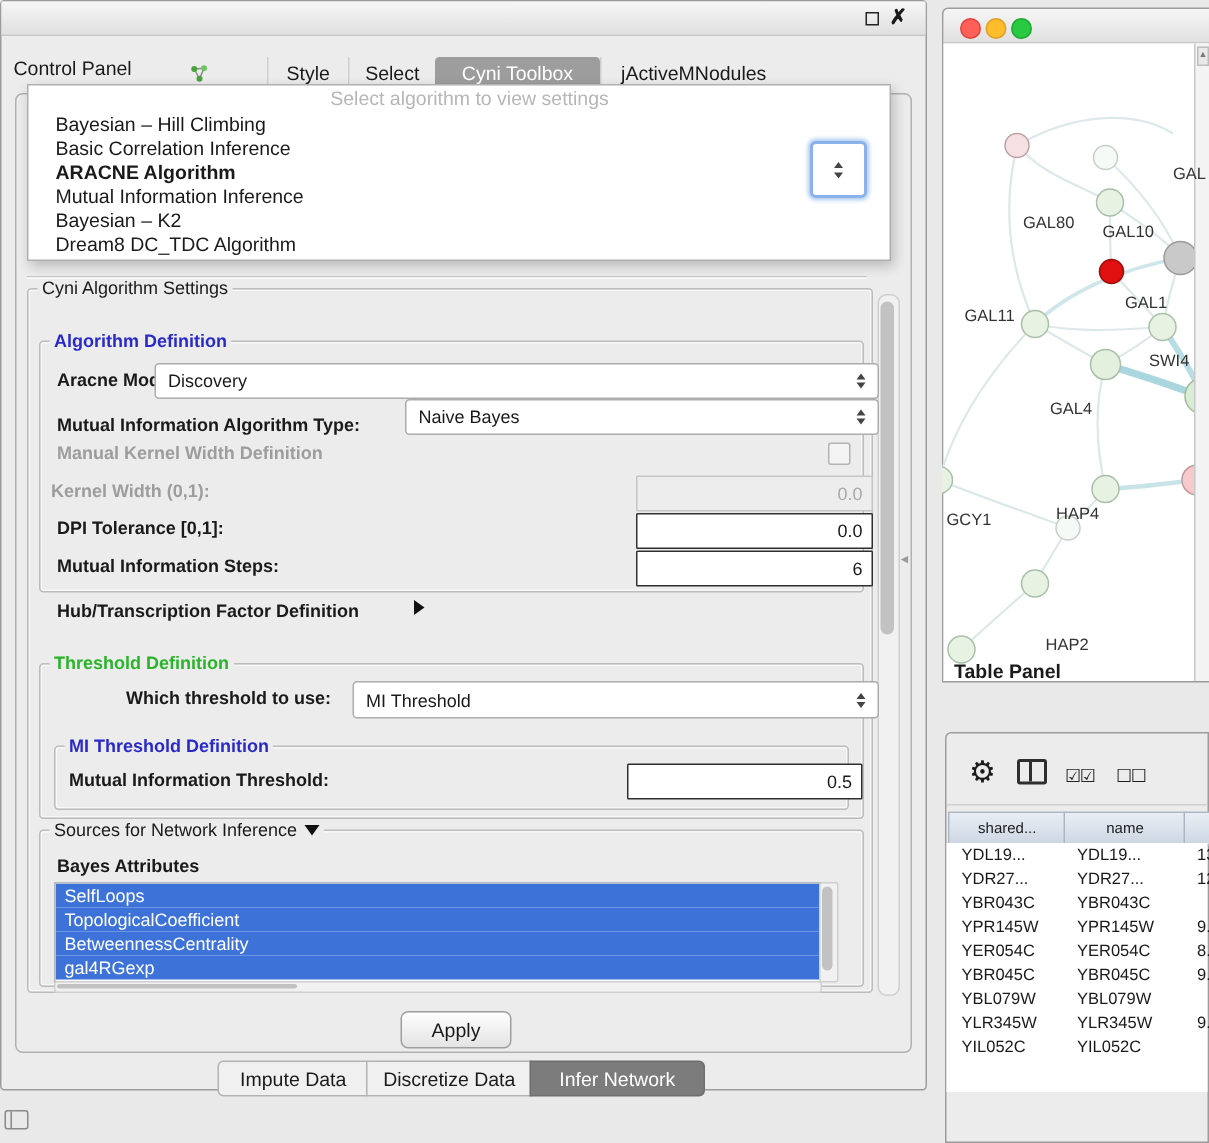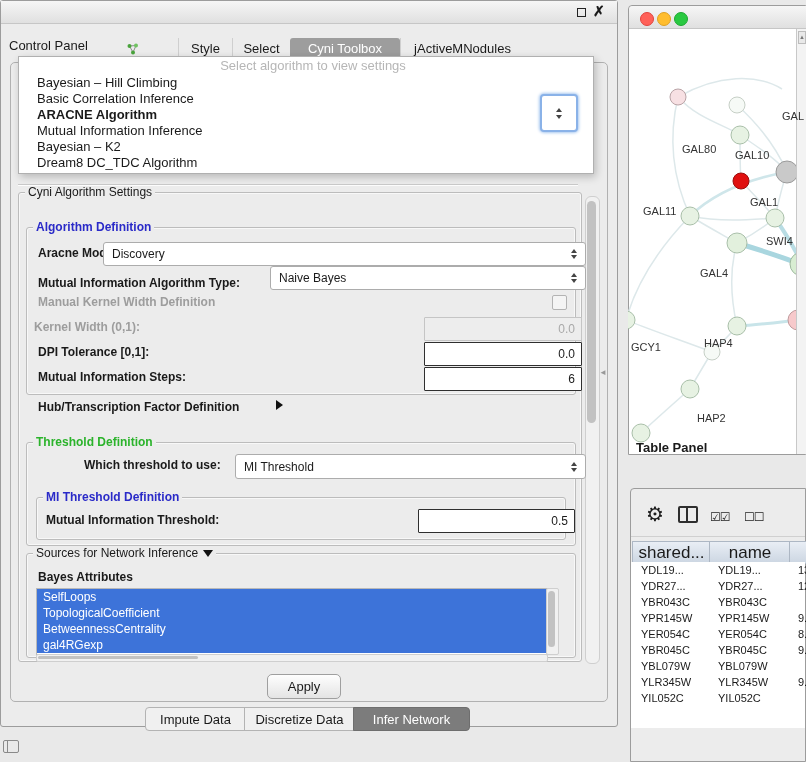--- a/index.html
+++ b/index.html
@@ -41,21 +41,21 @@
   .btab{position:absolute;background:#f0f0f0;border:1px solid #b3b3b3;display:flex;align-items:center;justify-content:center;font-size:13px;}
   .btab.active{background:#7c7c7c;color:#fff;border-color:#6e6e6e;}
   .popup{position:absolute;background:#fff;border:1px solid #b0b0b0;z-index:50;box-shadow:2px 3px 8px rgba(0,0,0,.22);padding-left:14px;}
   .popt{height:16px;line-height:16px;font-size:13px;padding-left:4px;white-space:nowrap;}
   .pholder{text-align:center;color:#b6b6b6;height:18px;line-height:18px;font-size:13px;}
   .focusbox{position:absolute;background:#fff;border:2px solid #8ab2e8;border-radius:4px;z-index:60;
             box-shadow:0 0 3px 1px #a8c8f0;display:flex;flex-direction:column;align-items:center;justify-content:center;gap:3px;}
   .nlabel{position:absolute;font-size:11px;color:#333;white-space:nowrap;z-index:5;}
   .light{position:absolute;width:12px;height:12px;border-radius:50%;}
   .thead{position:absolute;background:linear-gradient(#e9eef5,#ccd6e2);border:1px solid #adb7c4;
-         font-size:17px;display:flex;align-items:center;justify-content:center;}
+         font-size:10px;display:flex;align-items:center;justify-content:center;}
   .tcell{position:absolute;font-size:11px;line-height:16px;padding-left:9px;white-space:nowrap;overflow:hidden;}
   .etched{position:absolute;border-top:1px solid #c9c9c9;border-bottom:1px solid #fdfdfd;}
   .toolicon{position:absolute;font-size:12px;letter-spacing:-1px;color:#222;}
 </style>
 </head>
 <body>
 
 <div id="app">
 
   <div class="abs win" style="left:0;top:8;width:618px;height:727px;">
@@ -270,21 +270,21 @@
 
   <div class="nlabel" style="left:782px;top:110px;">GAL</div>
   <div class="nlabel" style="left:682px;top:143px;">GAL80</div>
   <div class="nlabel" style="left:735px;top:149px;">GAL10</div>
   <div class="nlabel" style="left:643px;top:205px;">GAL11</div>
   <div class="nlabel" style="left:750px;top:196px;">GAL1</div>
   <div class="nlabel" style="left:766px;top:235px;">SWI4</div>
   <div class="nlabel" style="left:700px;top:267px;">GAL4</div>
   <div class="nlabel" style="left:631px;top:341px;">GCY1</div>
   <div class="nlabel" style="left:704px;top:337px;">HAP4</div>
-  <div class="nlabel" style="left:697px;top:412px;">HAP2</div>
+  <div class="nlabel" style="left:697px;top:424px;">HAP2</div>
 
   <div class="abs" style="left:796px;top:29px;width:10px;height:425px;background:#f3f3f3;border-left:1px solid #c8c8c8;">
     <div class="abs" style="left:1px;top:2px;width:8px;height:13px;border:1px solid #bdbdbd;background:#e9e9e9;font-size:6px;text-align:center;color:#777;line-height:11px;">▲</div>
   </div>
 
   <div class="abs" style="left:636px;top:440px;font-size:13px;font-weight:bold;">Table Panel</div>
 
   <div class="abs win" style="left:630px;top:488px;width:176px;height:274px;border-radius:4px 0 0 0;"></div>
 
   <div class="abs" style="left:646px;top:502px;font-size:20px;color:#1c1c1c;">⚙</div>

